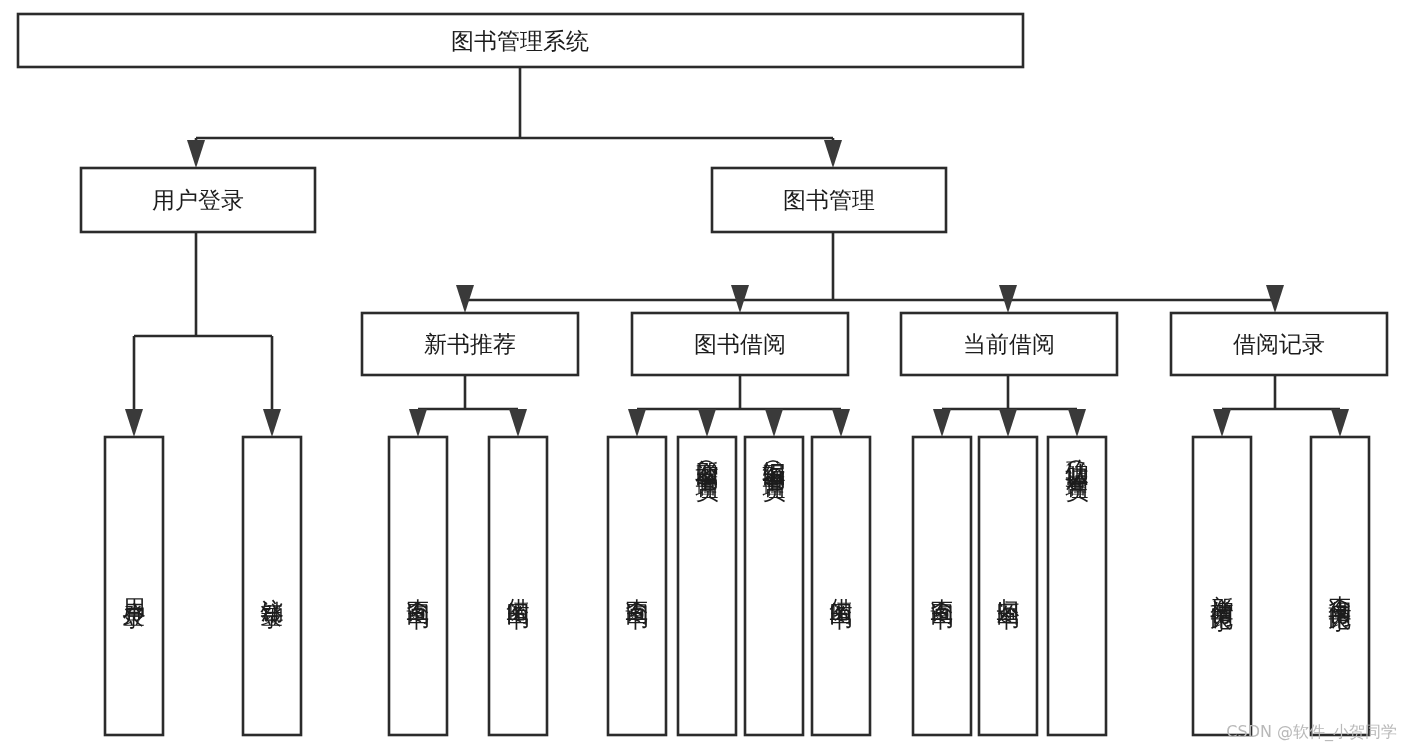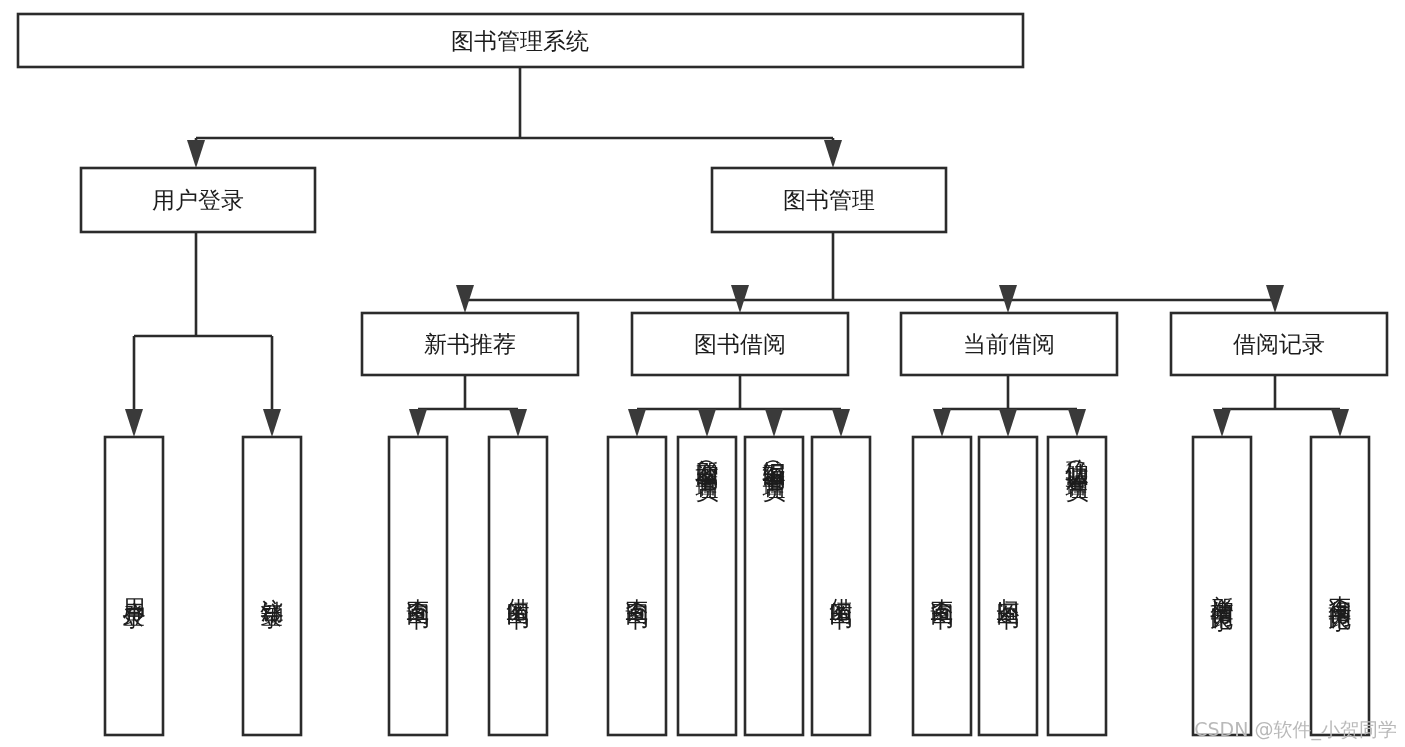--- a/index.html
+++ b/index.html
@@ -61,21 +61,21 @@
     position: absolute;
     display: flex;
     align-items: center;
     justify-content: center;
   }
   .watermark {
     position: absolute;
     right: 8px;
     bottom: 4px;
     font-family: "DejaVu Sans", "Liberation Sans", sans-serif;
-    font-size: 19px;
+    font-size: 16px;
     color: #b9b9b9;
     white-space: nowrap;
   }
 </style>
 </head>
 <body>
 
 <svg id="diagram" viewBox="0 0 1405 747" xmlns="http://www.w3.org/2000/svg">
 
   <g>

